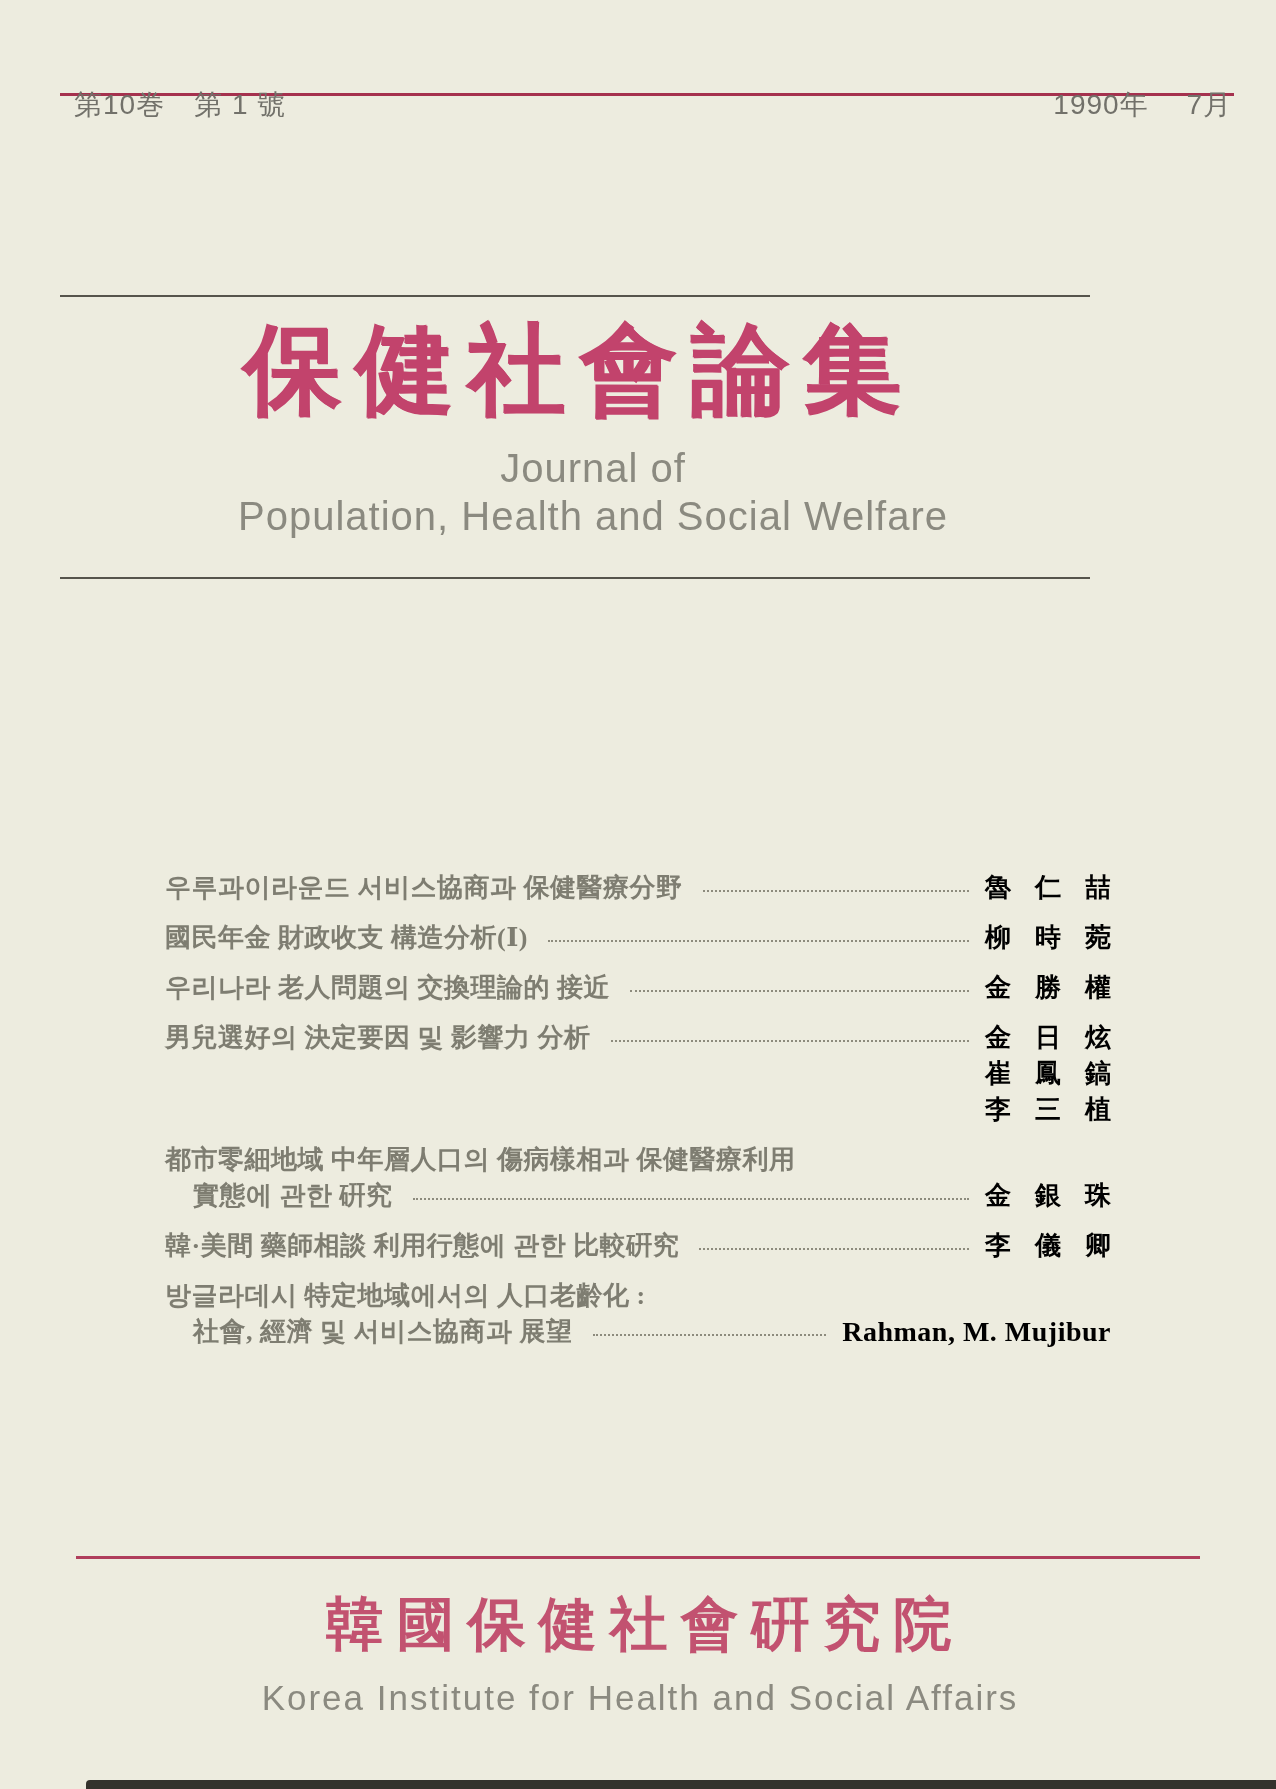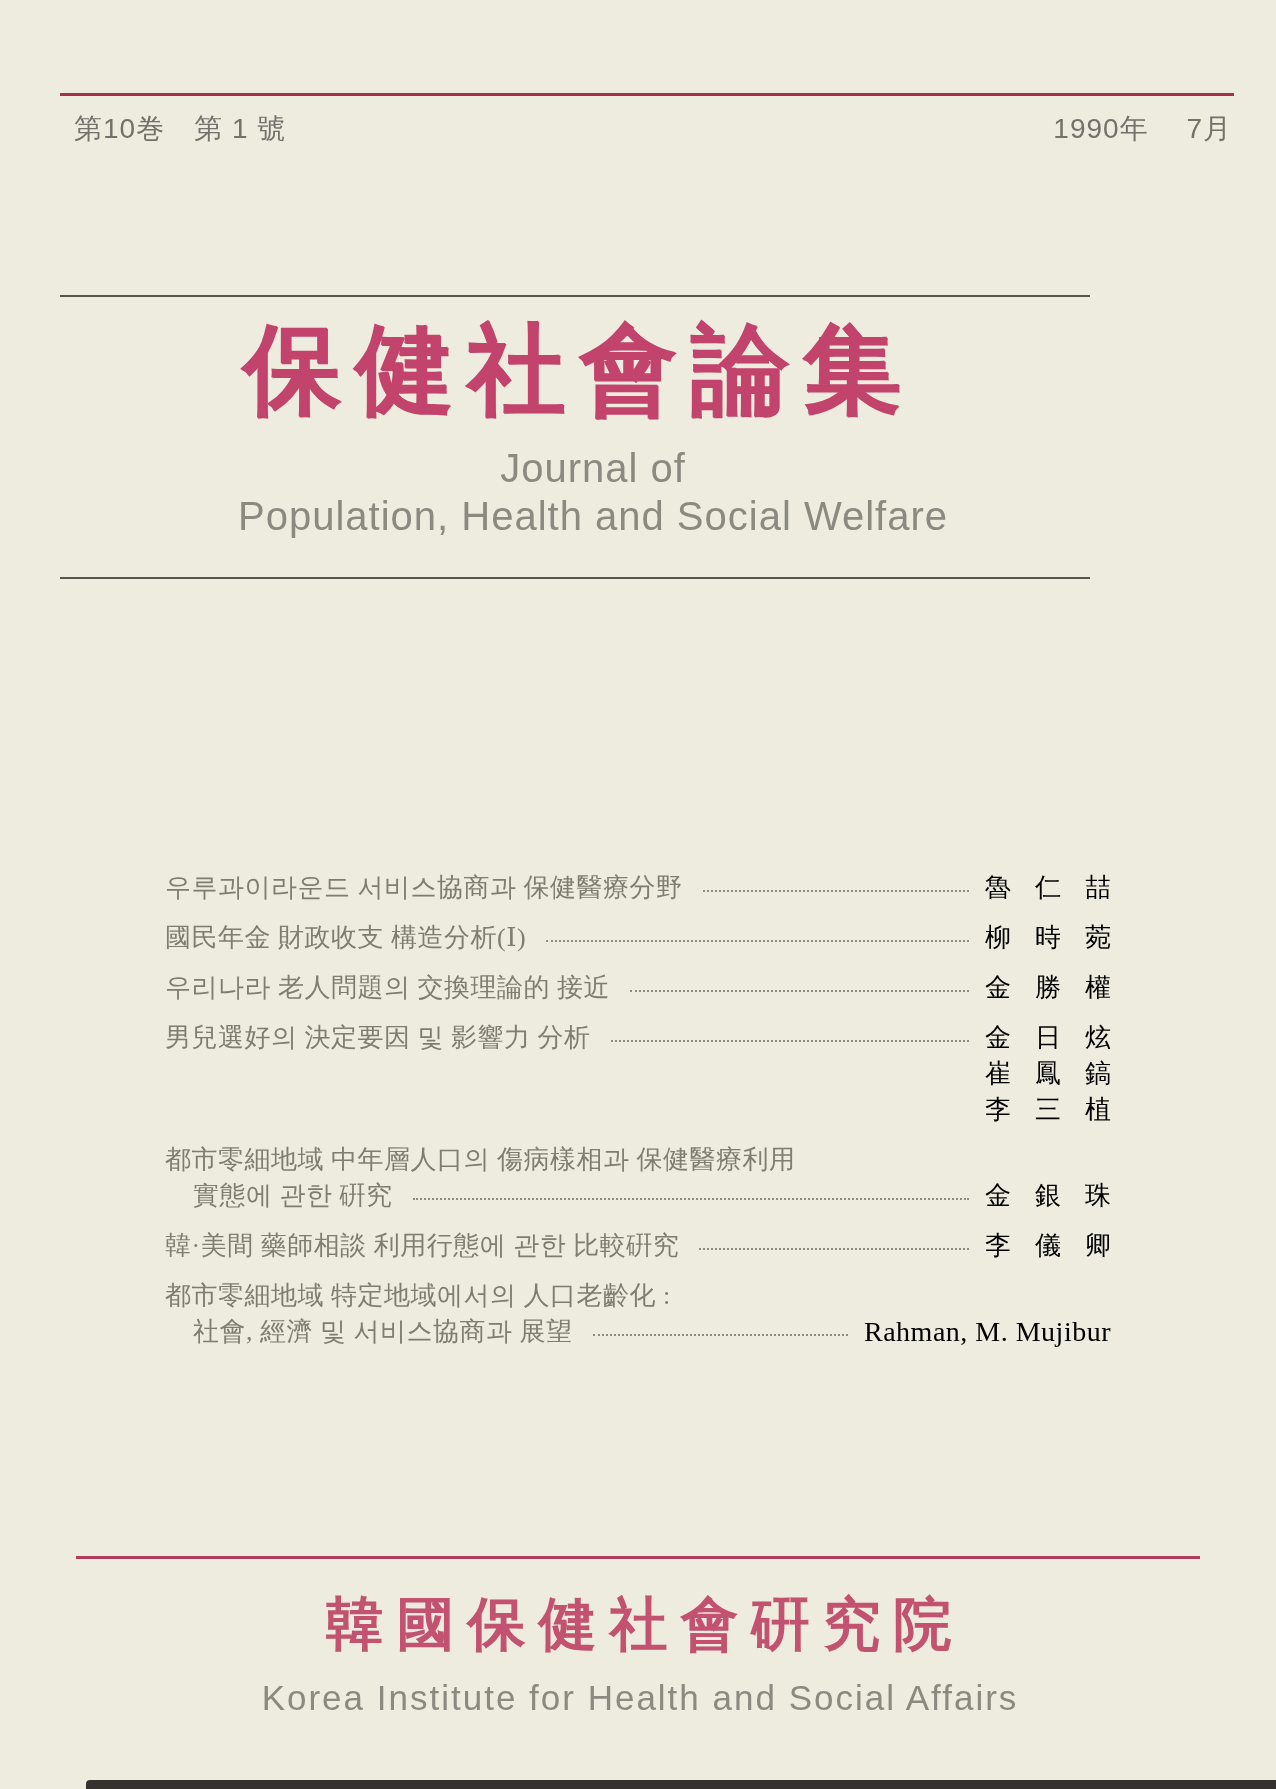--- a/index.html
+++ b/index.html
@@ -14,21 +14,21 @@
   
   .rule{position:absolute;}
   .rule-top{left:60px;top:93px;width:1174px;height:3px;background:#a5314e;}
   .rule-mid1{left:60px;top:295px;width:1030px;height:2px;background:#56544c;}
   .rule-mid2{left:60px;top:577px;width:1030px;height:2px;background:#56544c;}
   .rule-foot{left:76px;top:1556px;width:1124px;height:2.5px;background:#b03e5c;}
   .bottom-strip{position:absolute;left:86px;right:0;bottom:0;height:9px;background:#34322c;border-top-left-radius:4px;}
 
   
   .header-row{
-    position:absolute;top:110px;left:74px;right:44px;
+    position:absolute;top:86px;left:74px;right:44px;
     display:flex;justify-content:space-between;
     font-family:"Liberation Sans","DejaVu Sans",sans-serif;
     font-size:28px;color:#72716a;letter-spacing:1px;
   }
 
   
   .masthead{position:absolute;top:320px;left:0;width:1138px;text-align:center;}
   .journal-title-cjk{
     font-size:98px;line-height:1.04;font-weight:bold;
     color:#c2436c;letter-spacing:14px;margin:0;
@@ -38,21 +38,21 @@
   }
   .journal-sub{
     font-family:"Liberation Sans","DejaVu Sans",sans-serif;
     color:#8b8a80;font-size:40px;line-height:48px;letter-spacing:1px;margin-left:48px;
   }
   .journal-sub.first{margin-top:22px;}
 
   
   .toc{position:absolute;top:870px;left:165px;width:946px;color:#7e7d71;font-size:26px;}
   .toc-entry{margin-bottom:14px;}
-  .toc-row{display:flex;align-items:center;line-height:36px;}
+  .toc-row{display:flex;align-items:center;line-height:36px;font-weight:bold;}
   .toc-row.author-only{justify-content:flex-end;}
   .toc-title{white-space:nowrap;letter-spacing:0.5px;}
   .toc-title.indent{padding-left:28px;}
   .toc-leader{
     flex:1 1 auto;align-self:center;height:0;
     border-bottom:2.5px dotted #8d8b7d;
     margin:0 16px 0 20px;transform:translateY(3px);
     min-width:40px;
   }
   .toc-author{white-space:nowrap;color:#000000;}
@@ -140,21 +140,21 @@
       </div>
       <div class="toc-entry">
         <div class="toc-row">
           <div class="toc-title">韓·美間 藥師相談 利用行態에 관한 比較硏究</div>
           <div class="toc-leader"></div>
           <div class="toc-author cjk">李 儀 卿</div>
         </div>
       </div>
       <div class="toc-entry">
         <div class="toc-row">
-          <div class="toc-title">都市零細地域 特定地域에서의 人口老齡化 :</div>
+          <div class="toc-title">방글라데시 特定地域에서의 人口老齡化 :</div>
         </div>
         <div class="toc-row">
           <div class="toc-title indent">社會, 經濟 및 서비스協商과 展望</div>
           <div class="toc-leader"></div>
           <div class="toc-author latin">Rahman, M. Mujibur</div>
         </div>
       </div>
     </div>
 
   <div class="rule rule-foot"></div>

